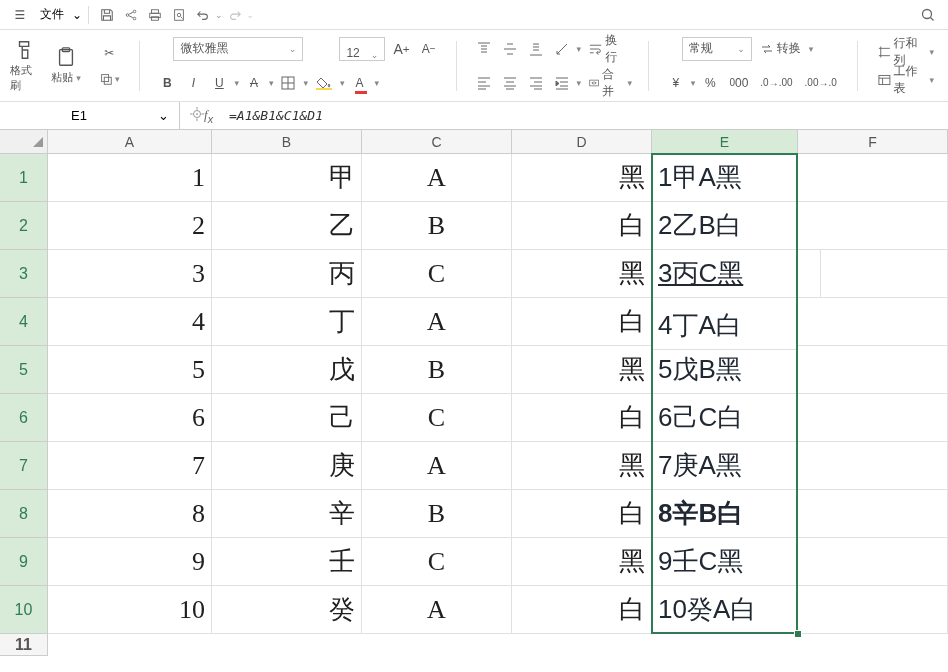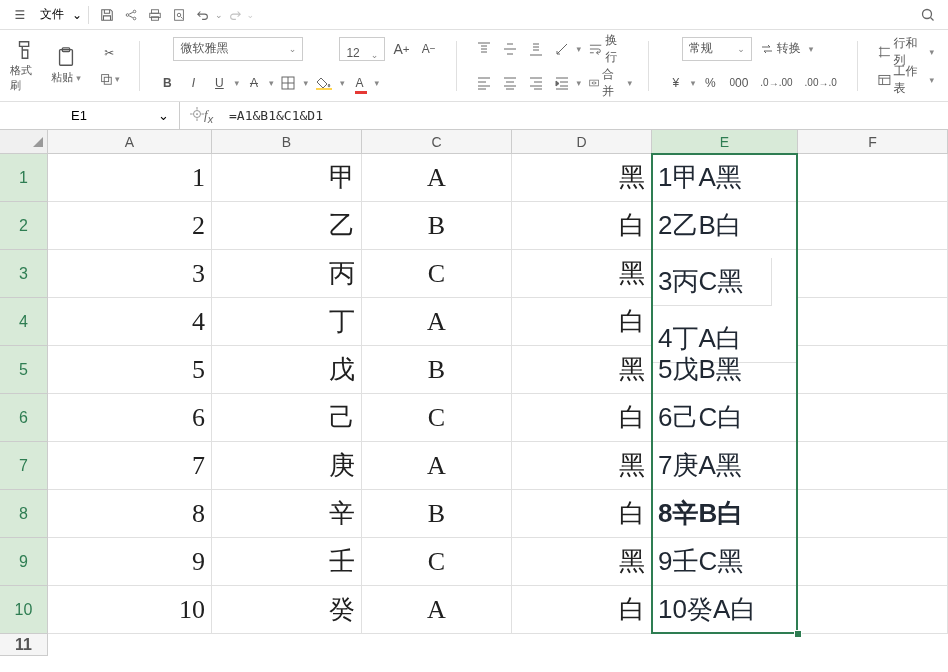--- a/index.html
+++ b/index.html
@@ -26,21 +26,21 @@
 .ribbon .size-select { border: 1px solid #ccc; height: 24px; width: 46px; padding: 0 6px; display: flex; align-items: flex-end; justify-content: space-between; font-size: 12px; margin-left: 32px; }
 .ribbon .chev { font-size: 9px; color: #888; }
 .ribbon .label-under { font-size: 11px; color: #555; }
 .ribbon svg { display: block; }
 
 
 .formula-bar { height: 28px; display: flex; align-items: center; border-bottom: 1px solid #ccc; font-size: 13px; }
 .formula-bar .namebox { width: 180px; border-right: 1px solid #ccc; display: flex; align-items: center; justify-content: space-between; padding: 0 10px 0 0; height: 100%; }
 .formula-bar .namebox-val { flex: 1; text-align: center; }
 .formula-bar .fx-icons { display: flex; align-items: center; padding: 0 10px; color: #666; }
-.formula-bar .formula-input { flex: 1; padding: 0 6px; font-family: Consolas, monospace; font-size: 13px; color: #333; }
+.formula-bar .formula-input { flex: 1; padding: 0 6px; font-family: Consolas, monospace; font-size: 13px; color: #333; font-style: italic; }
 
 
 .grid-wrap { position: relative; }
 .corner { position: absolute; left: 0; top: 0; width: 48px; height: 24px; background: #f0f0f0; border-right: 1px solid #ccc; border-bottom: 1px solid #ccc; display: flex; align-items: center; justify-content: flex-end; padding-right: 4px; }
 .corner .tri { width: 0; height: 0; border-left: 10px solid transparent; border-bottom: 10px solid #999; }
 
 .col-headers { position: absolute; left: 48px; top: 0; height: 24px; display: flex; }
 .col-header { border-right: 1px solid #ccc; border-bottom: 1px solid #ccc; background: #f5f5f5; display: flex; align-items: center; justify-content: center; font-size: 14px; color: #555; }
 .col-header.sel { background: #d8ead8; color: #2e7d52; font-weight: 500; }
 
@@ -349,27 +349,27 @@
       <div class="cell right" style="left: 0px; top: 48px; width: 164px; height: 48px;">2</div>
       <div class="cell right" style="left: 164px; top: 48px; width: 150px; height: 48px;">乙</div>
       <div class="cell center" style="left: 314px; top: 48px; width: 150px; height: 48px;">B</div>
       <div class="cell right" style="left: 464px; top: 48px; width: 140px; height: 48px;">白</div>
       <div class="cell colE" style="left: 604px; top: 48px; width: 146px; height: 48px;">2乙B白</div>
       <div class="cell right" style="left: 750px; top: 48px; width: 150px; height: 48px;"></div>
       <div class="cell right" style="left: 0px; top: 96px; width: 164px; height: 48px;">3</div>
       <div class="cell right" style="left: 164px; top: 96px; width: 150px; height: 48px;">丙</div>
       <div class="cell center" style="left: 314px; top: 96px; width: 150px; height: 48px;">C</div>
       <div class="cell right" style="left: 464px; top: 96px; width: 140px; height: 48px;">黑</div>
-      <div class="cell colE" style="left: 604px; top: 104px; width: 120px; height: 48px;">3丙C黑</div>
+      <div class="cell colE" style="left: 604px; top: 96px; width: 169px; height: 48px; text-decoration: underline;">3丙C黑</div>
       <div class="cell right" style="left: 750px; top: 96px; width: 150px; height: 48px;"></div>
       <div class="cell right" style="left: 0px; top: 144px; width: 164px; height: 48px;">4</div>
       <div class="cell right" style="left: 164px; top: 144px; width: 150px; height: 48px;">丁</div>
       <div class="cell center" style="left: 314px; top: 144px; width: 150px; height: 48px;">A</div>
       <div class="cell right" style="left: 464px; top: 144px; width: 140px; height: 48px;">白</div>
-      <div class="cell colE" style="left: 604px; top: 161px; width: 146px; height: 48px;">4丁A白</div>
+      <div class="cell colE" style="left: 604px; top: 148px; width: 146px; height: 48px;">4丁A白</div>
       <div class="cell right" style="left: 750px; top: 144px; width: 150px; height: 48px;"></div>
       <div class="cell right" style="left: 0px; top: 192px; width: 164px; height: 48px;">5</div>
       <div class="cell right" style="left: 164px; top: 192px; width: 150px; height: 48px;">戊</div>
       <div class="cell center" style="left: 314px; top: 192px; width: 150px; height: 48px;">B</div>
       <div class="cell right" style="left: 464px; top: 192px; width: 140px; height: 48px;">黑</div>
       <div class="cell colE" style="left: 604px; top: 192px; width: 146px; height: 48px;">5戊B黑</div>
       <div class="cell right" style="left: 750px; top: 192px; width: 150px; height: 48px;"></div>
       <div class="cell right" style="left: 0px; top: 240px; width: 164px; height: 48px;">6</div>
       <div class="cell right" style="left: 164px; top: 240px; width: 150px; height: 48px;">己</div>
       <div class="cell center" style="left: 314px; top: 240px; width: 150px; height: 48px;">C</div>

